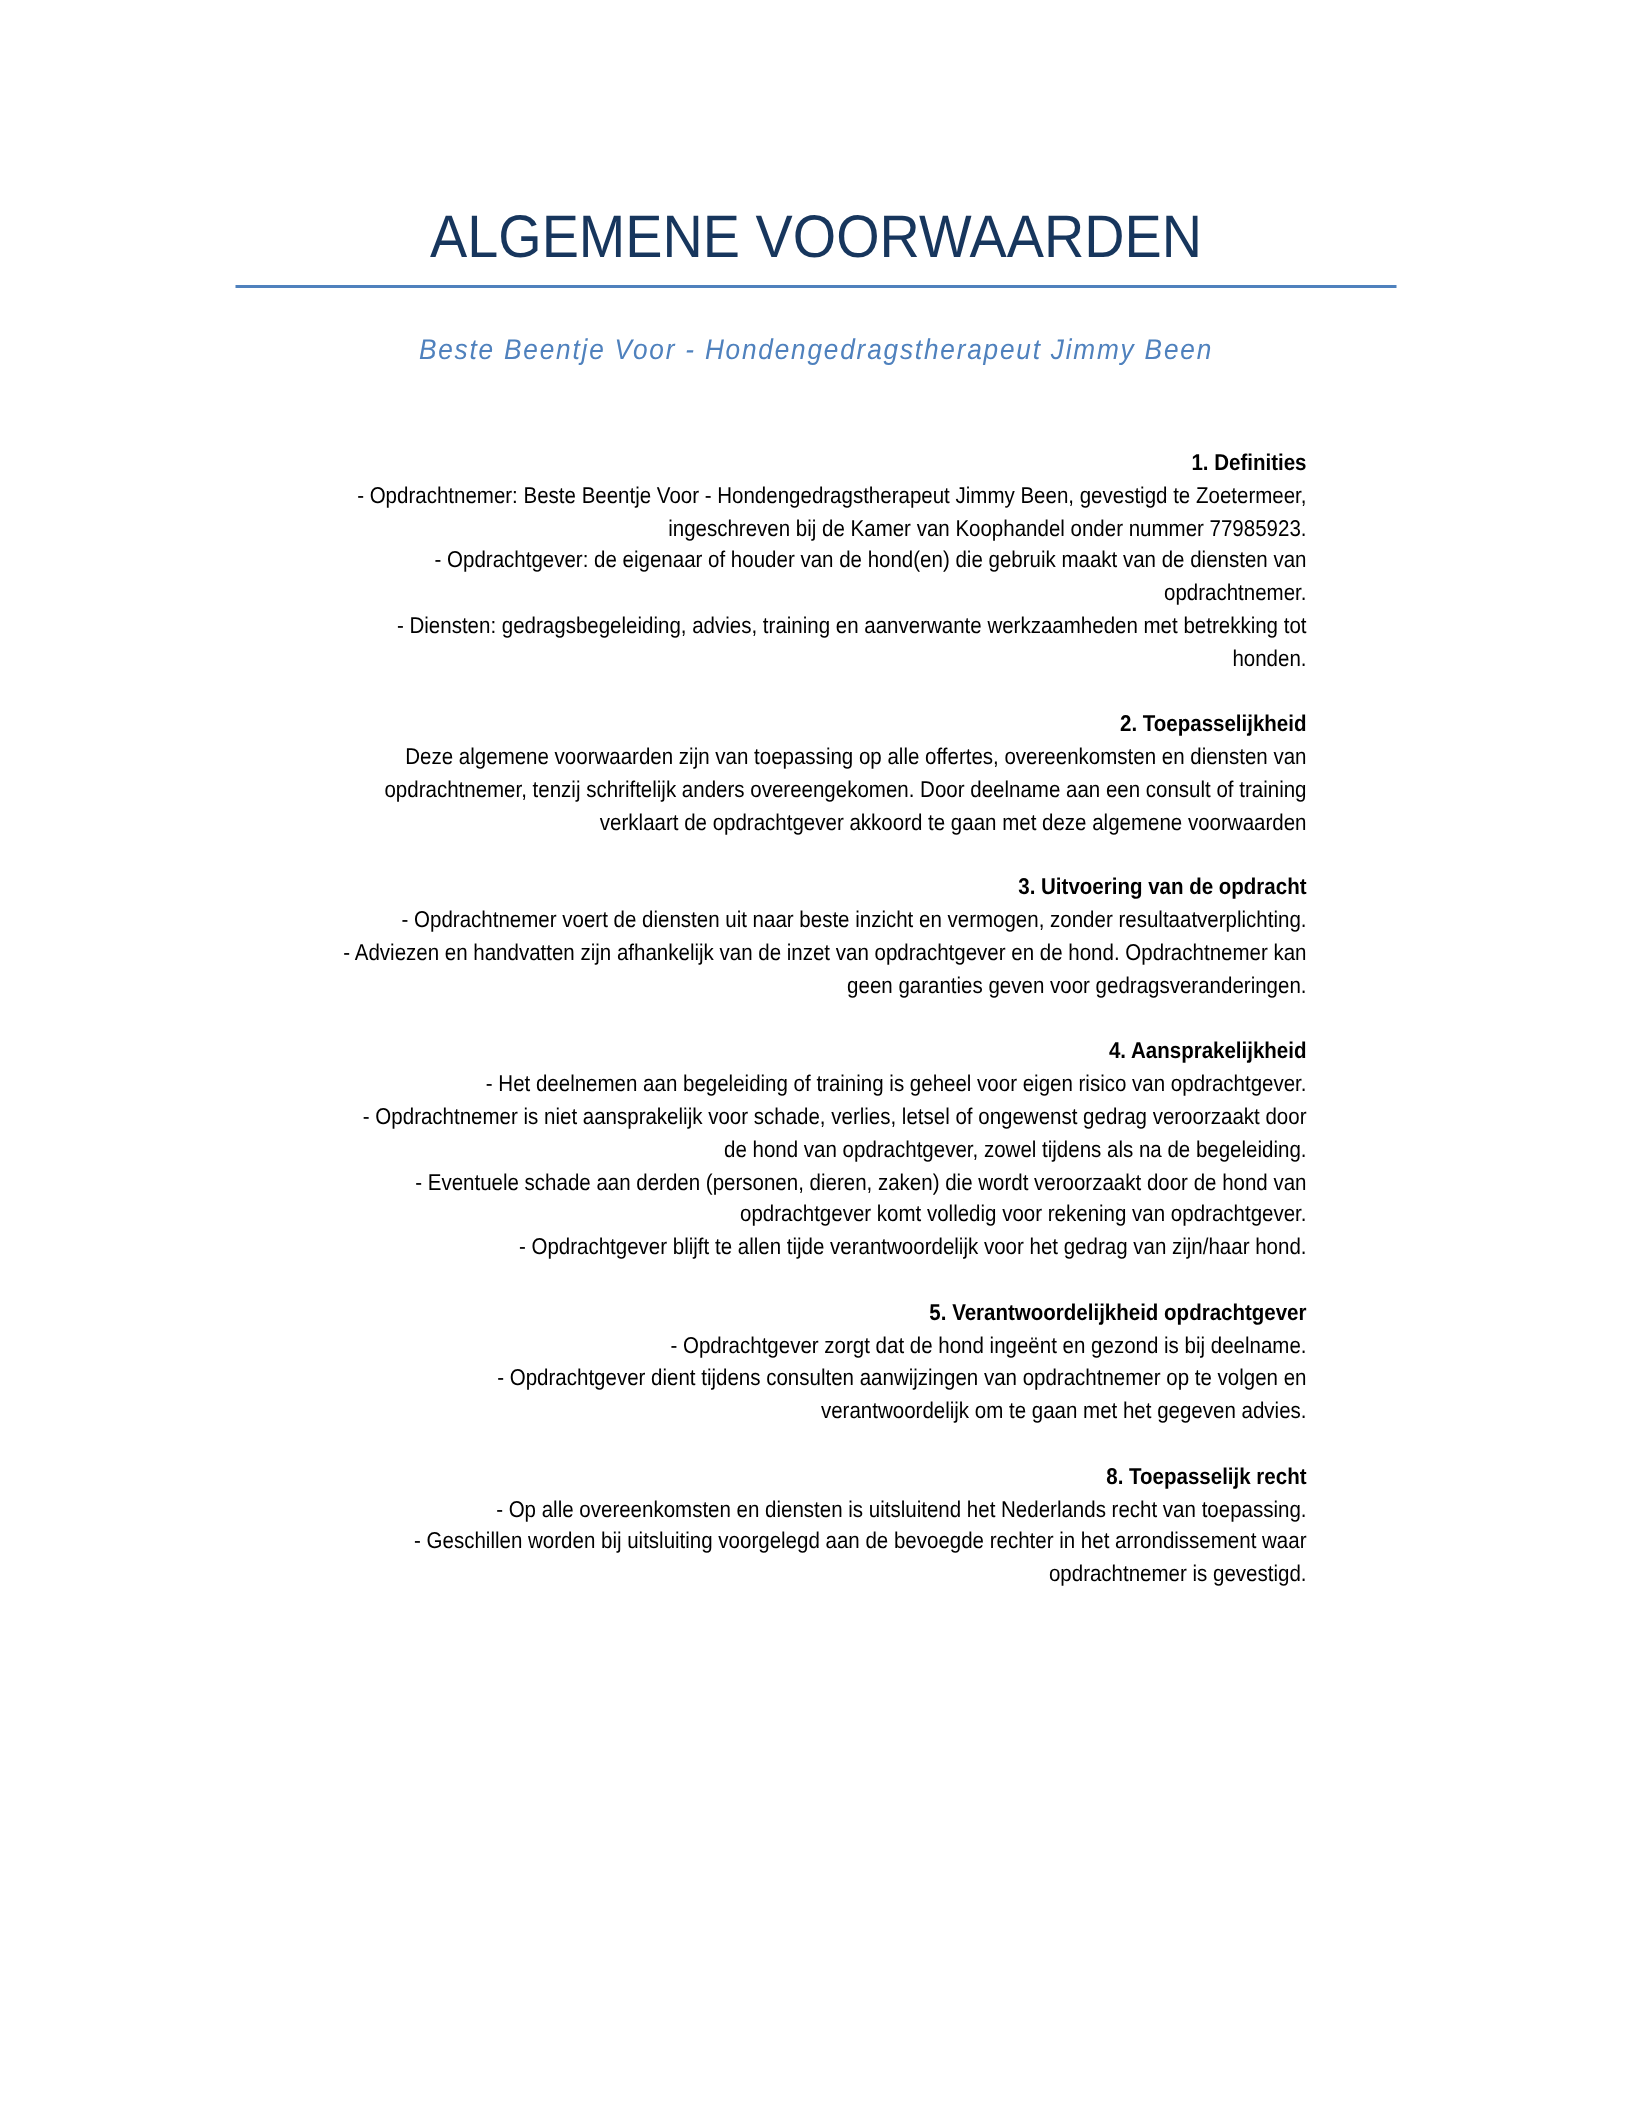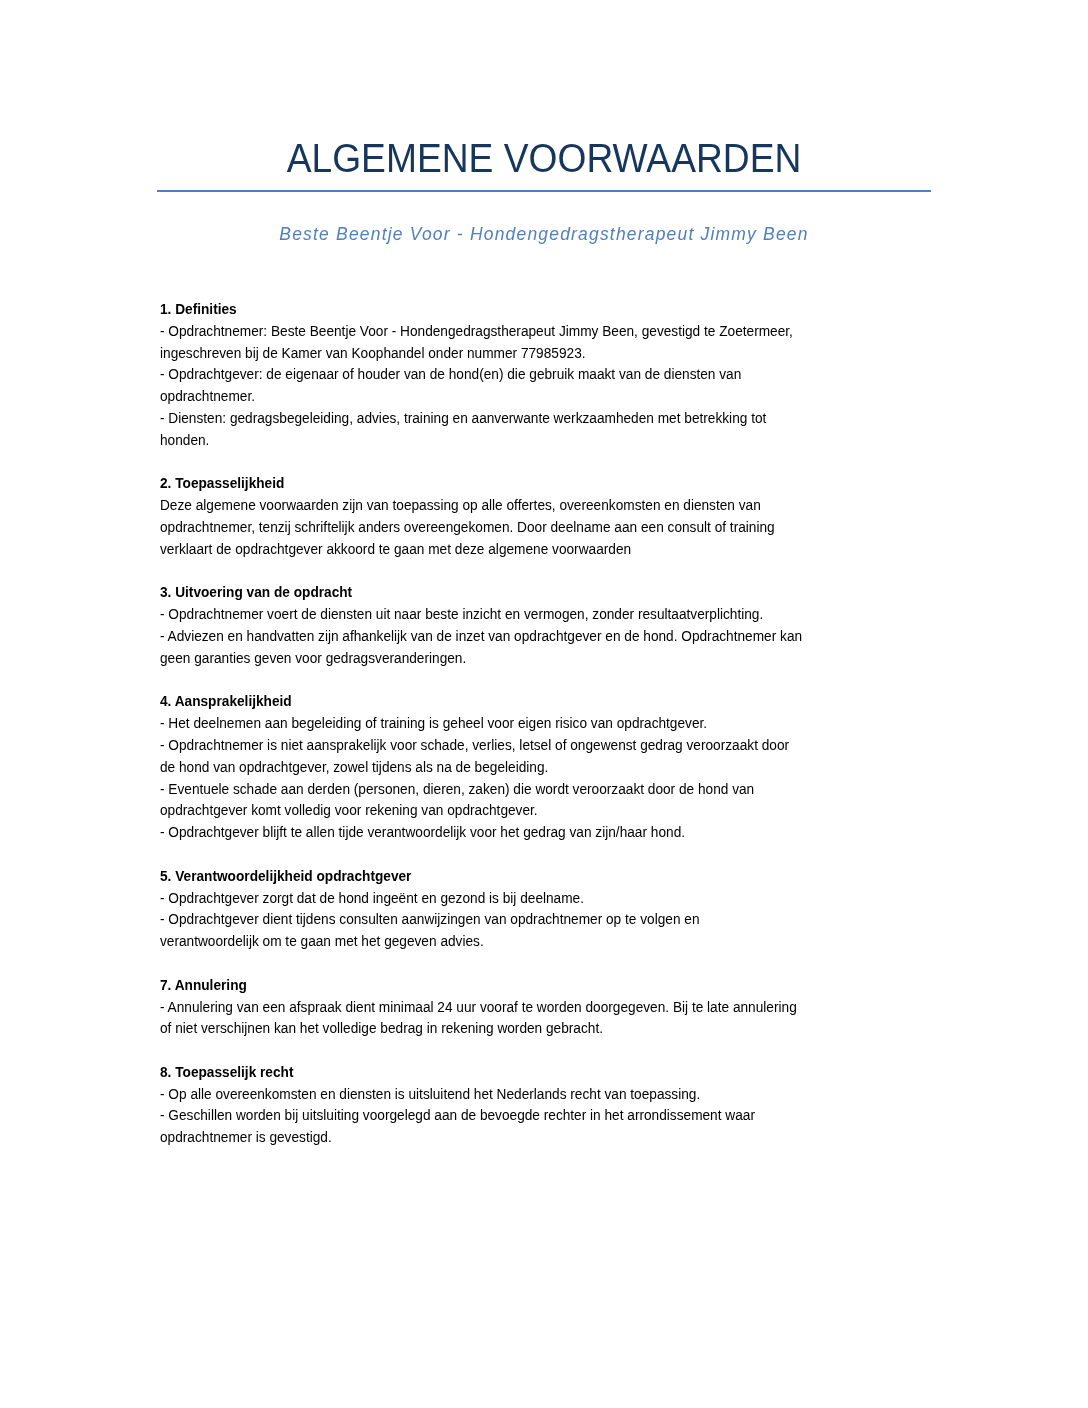--- a/index.html
+++ b/index.html
@@ -17,20 +17,21 @@
   .subtitle {
     position: absolute; left: 0; width: 1088px; top: 220px; text-align: center;
     font-family: "Liberation Sans", sans-serif; font-style: italic; font-size: 19px;
     color: #4f81bd; letter-spacing: 1.3px; line-height: 28px;
     transform: scaleX(0.92); transform-origin: center;
   }
   .body {
     position: absolute; left: 160px; top: 298px; width: 790px;
     font-family: "Liberation Sans", sans-serif; font-size: 15.2px; color: #000000;
     line-height: 21.8px;
+    text-align: right;
   }
   .section { margin: 0 0 21.8px 0; }
   .line { white-space: nowrap; transform: scaleX(0.9); transform-origin: left center; display: block; }
   .heading { font-weight: bold; }
 </style>
 </head>
 <body>
 
 <div class="page">
   <h1 class="title">ALGEMENE VOORWAARDEN</h1>
@@ -74,25 +75,20 @@
     </div>
 
     <div class="section">
       <span class="line heading">5. Verantwoordelijkheid opdrachtgever</span>
       <span class="line">- Opdrachtgever zorgt dat de hond ingeënt en gezond is bij deelname.</span>
       <span class="line">- Opdrachtgever dient tijdens consulten aanwijzingen van opdrachtnemer op te volgen en</span>
       <span class="line">verantwoordelijk om te gaan met het gegeven advies.</span>
     </div>
 
 
-    <div class="section">
-      <span class="line heading">7. Annulering</span>
-      <span class="line">- Annulering van een afspraak dient minimaal 24 uur vooraf te worden doorgegeven. Bij te late annulering</span>
-      <span class="line">of niet verschijnen kan het volledige bedrag in rekening worden gebracht.</span>
-    </div>
 
     <div class="section">
       <span class="line heading">8. Toepasselijk recht</span>
       <span class="line">- Op alle overeenkomsten en diensten is uitsluitend het Nederlands recht van toepassing.</span>
       <span class="line">- Geschillen worden bij uitsluiting voorgelegd aan de bevoegde rechter in het arrondissement waar</span>
       <span class="line">opdrachtnemer is gevestigd.</span>
     </div>
   </div>
 </div>
 

